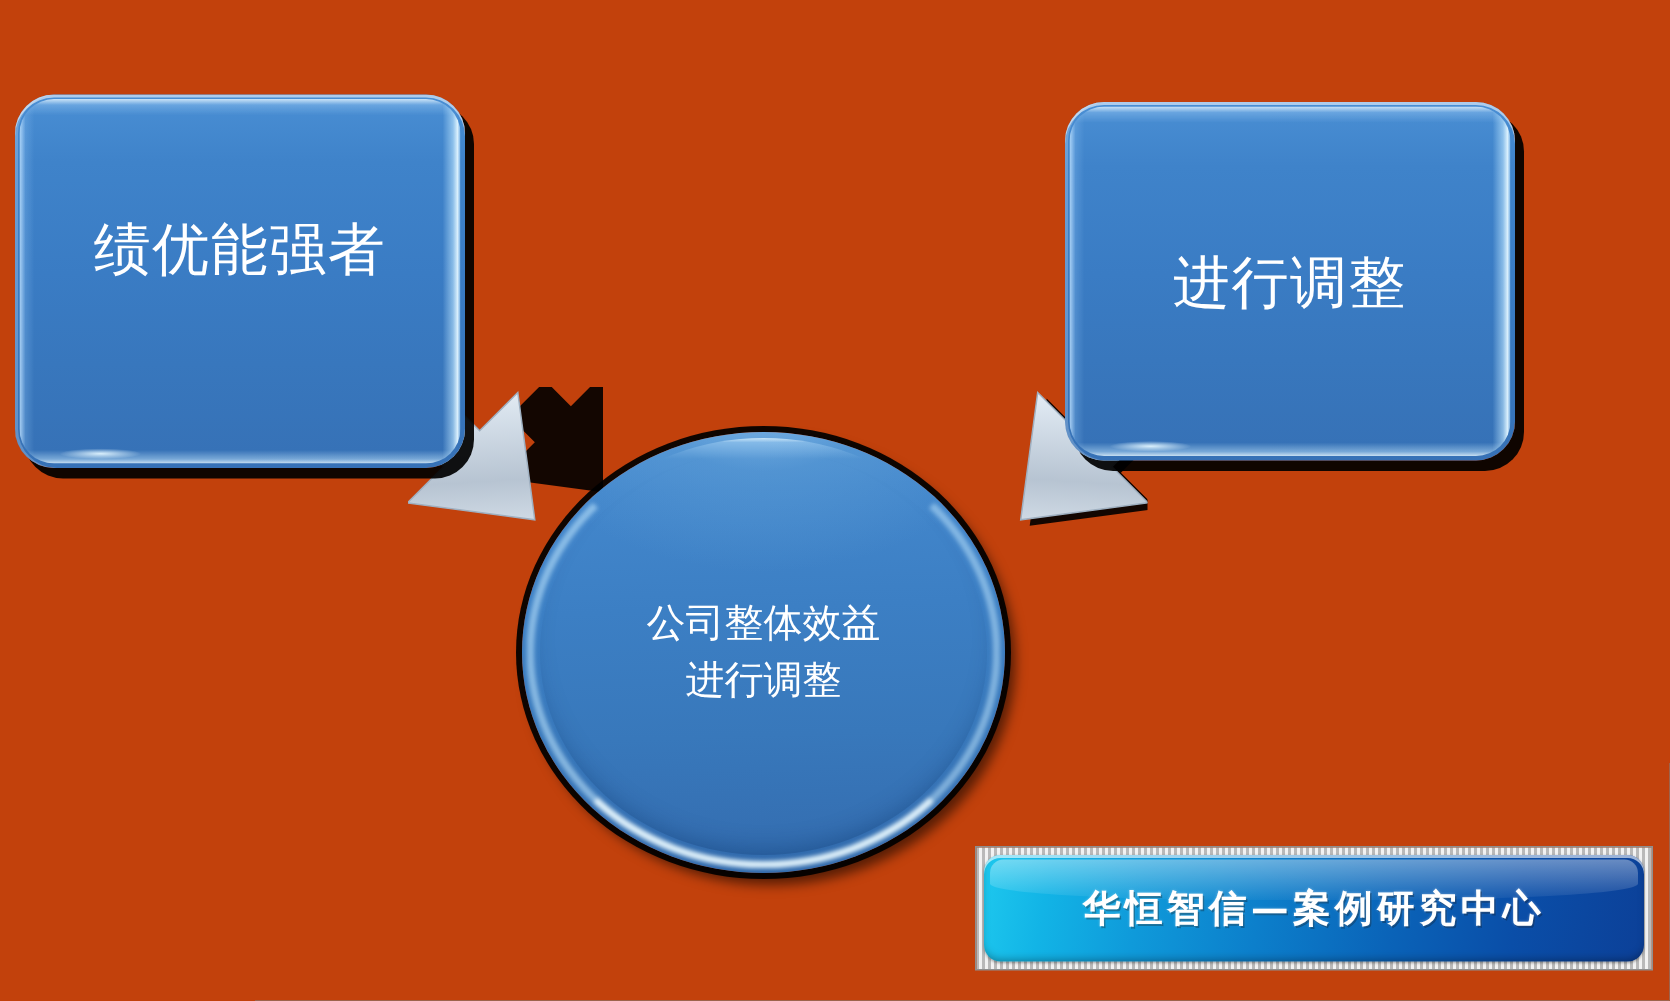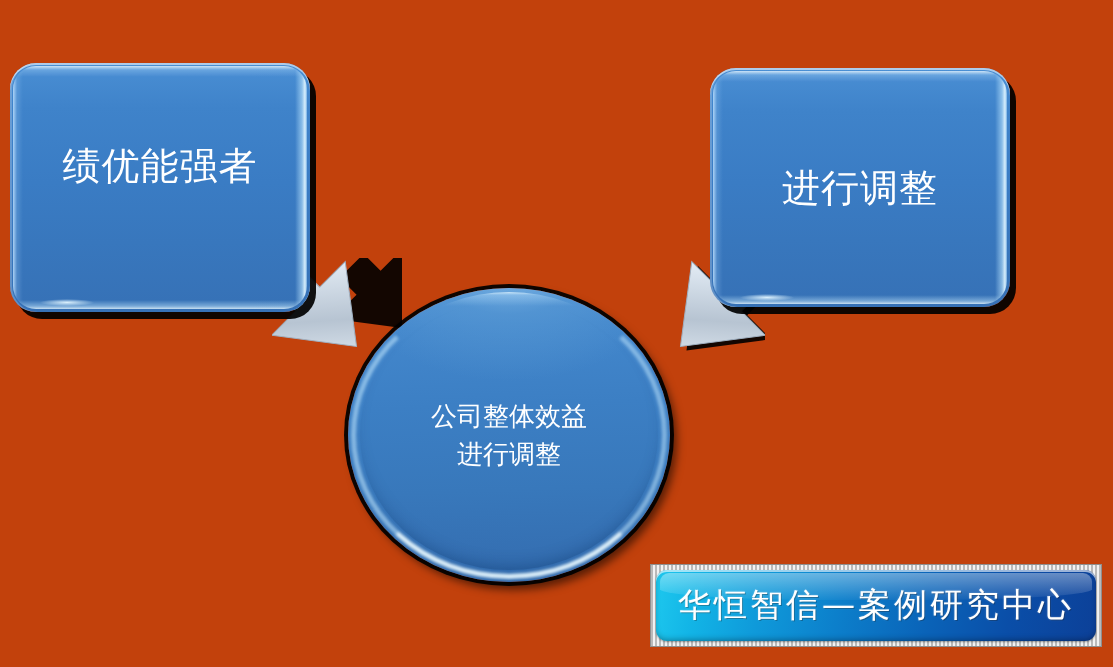--- a/index.html
+++ b/index.html
@@ -236,22 +236,22 @@
     height: 38%;
     border-radius: 9px 9px 40% 40%;
     background: linear-gradient(180deg, rgba(255,255,255,0.38), rgba(255,255,255,0.04));
     pointer-events: none;
   }
   #banner-text {
     position: relative;
     z-index: 3;
     color: #ffffff;
     font-family: "DejaVu Serif", "Liberation Serif", serif;
-    font-weight: normal;
-    font-size: 33px;
+    font-weight: bold;
+    font-size: 25px;
     letter-spacing: 3px;
     white-space: nowrap;
     text-shadow:
       1px 1px 0 rgba(0,0,0,0.28),
       0 0 2px rgba(255,255,255,0.35);
   }
 </style>
 </head>
 <body>
 

